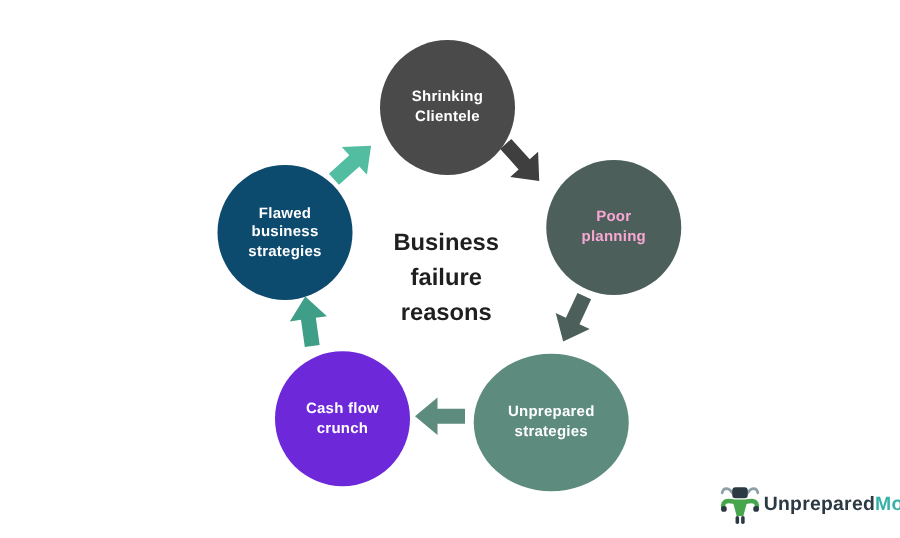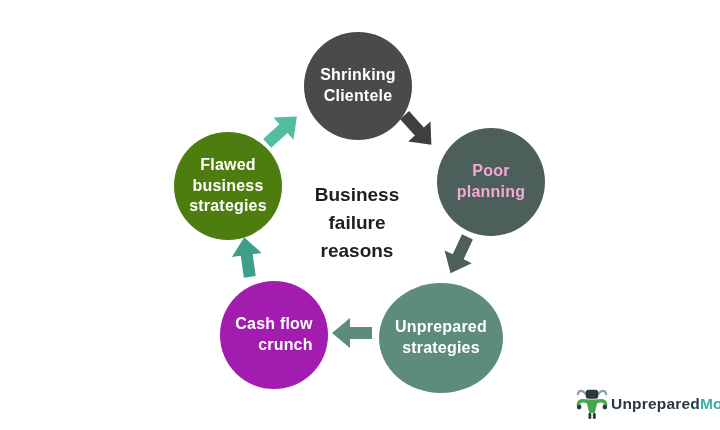--- a/index.html
+++ b/index.html
@@ -18,21 +18,21 @@
     position: absolute;
     width: 108px;
     height: 108px;
     border-radius: 50%;
     display: flex;
     align-items: center;
     justify-content: center;
     text-align: center;
   }
   .circle .circle-label {
-    font-size: 16px;
+    font-size: 12px;
     font-weight: bold;
     line-height: 1.3;
     white-space: pre-line;
     letter-spacing: 0.2px;
   }
 
   .circle-shrinking   { left: 304px; top: 32px; }
   .circle-poor        { left: 437px; top: 128px; }
   .circle-unprepared  { left: 379px; top: 283px; width: 124px; height: 110px; }
   .circle-cashflow    { left: 220px; top: 281px; }
@@ -89,26 +89,26 @@
   <div class="circle circle-poor" style="background-color: rgb(77, 95, 90);">
     <span class="circle-label" style="color: #f9a8d4;">Poor
 planning</span>
   </div>
 
   <div class="circle circle-unprepared" style="background-color: rgb(93, 139, 126);">
     <span class="circle-label" style="color: rgb(255, 255, 255);">Unprepared
 strategies</span>
   </div>
 
-  <div class="circle circle-cashflow" style="background-color: #a21caf; text-align: right;">
+  <div class="circle circle-cashflow" style="background-color: #6d28d9;">
     <span class="circle-label" style="color: rgb(255, 255, 255);">Cash flow
 crunch</span>
   </div>
 
-  <div class="circle circle-flawed" style="background-color: #4d7c0f;">
+  <div class="circle circle-flawed" style="background-color: #0c4a6e;">
     <span class="circle-label" style="color: rgb(255, 255, 255);">Flawed
 business
 strategies</span>
   </div>
 
   <svg class="block-arrow arrow-1" viewBox="0 0 44 34">
     <polygon points="2,11 24,11 24,2 42,17 24,32 24,23 2,23" fill="#3f3f3f"></polygon>
   </svg>
   <svg class="block-arrow arrow-2" viewBox="0 0 44 34">
     <polygon points="2,11 24,11 24,2 42,17 24,32 24,23 2,23" fill="#4d5f5a"></polygon>

